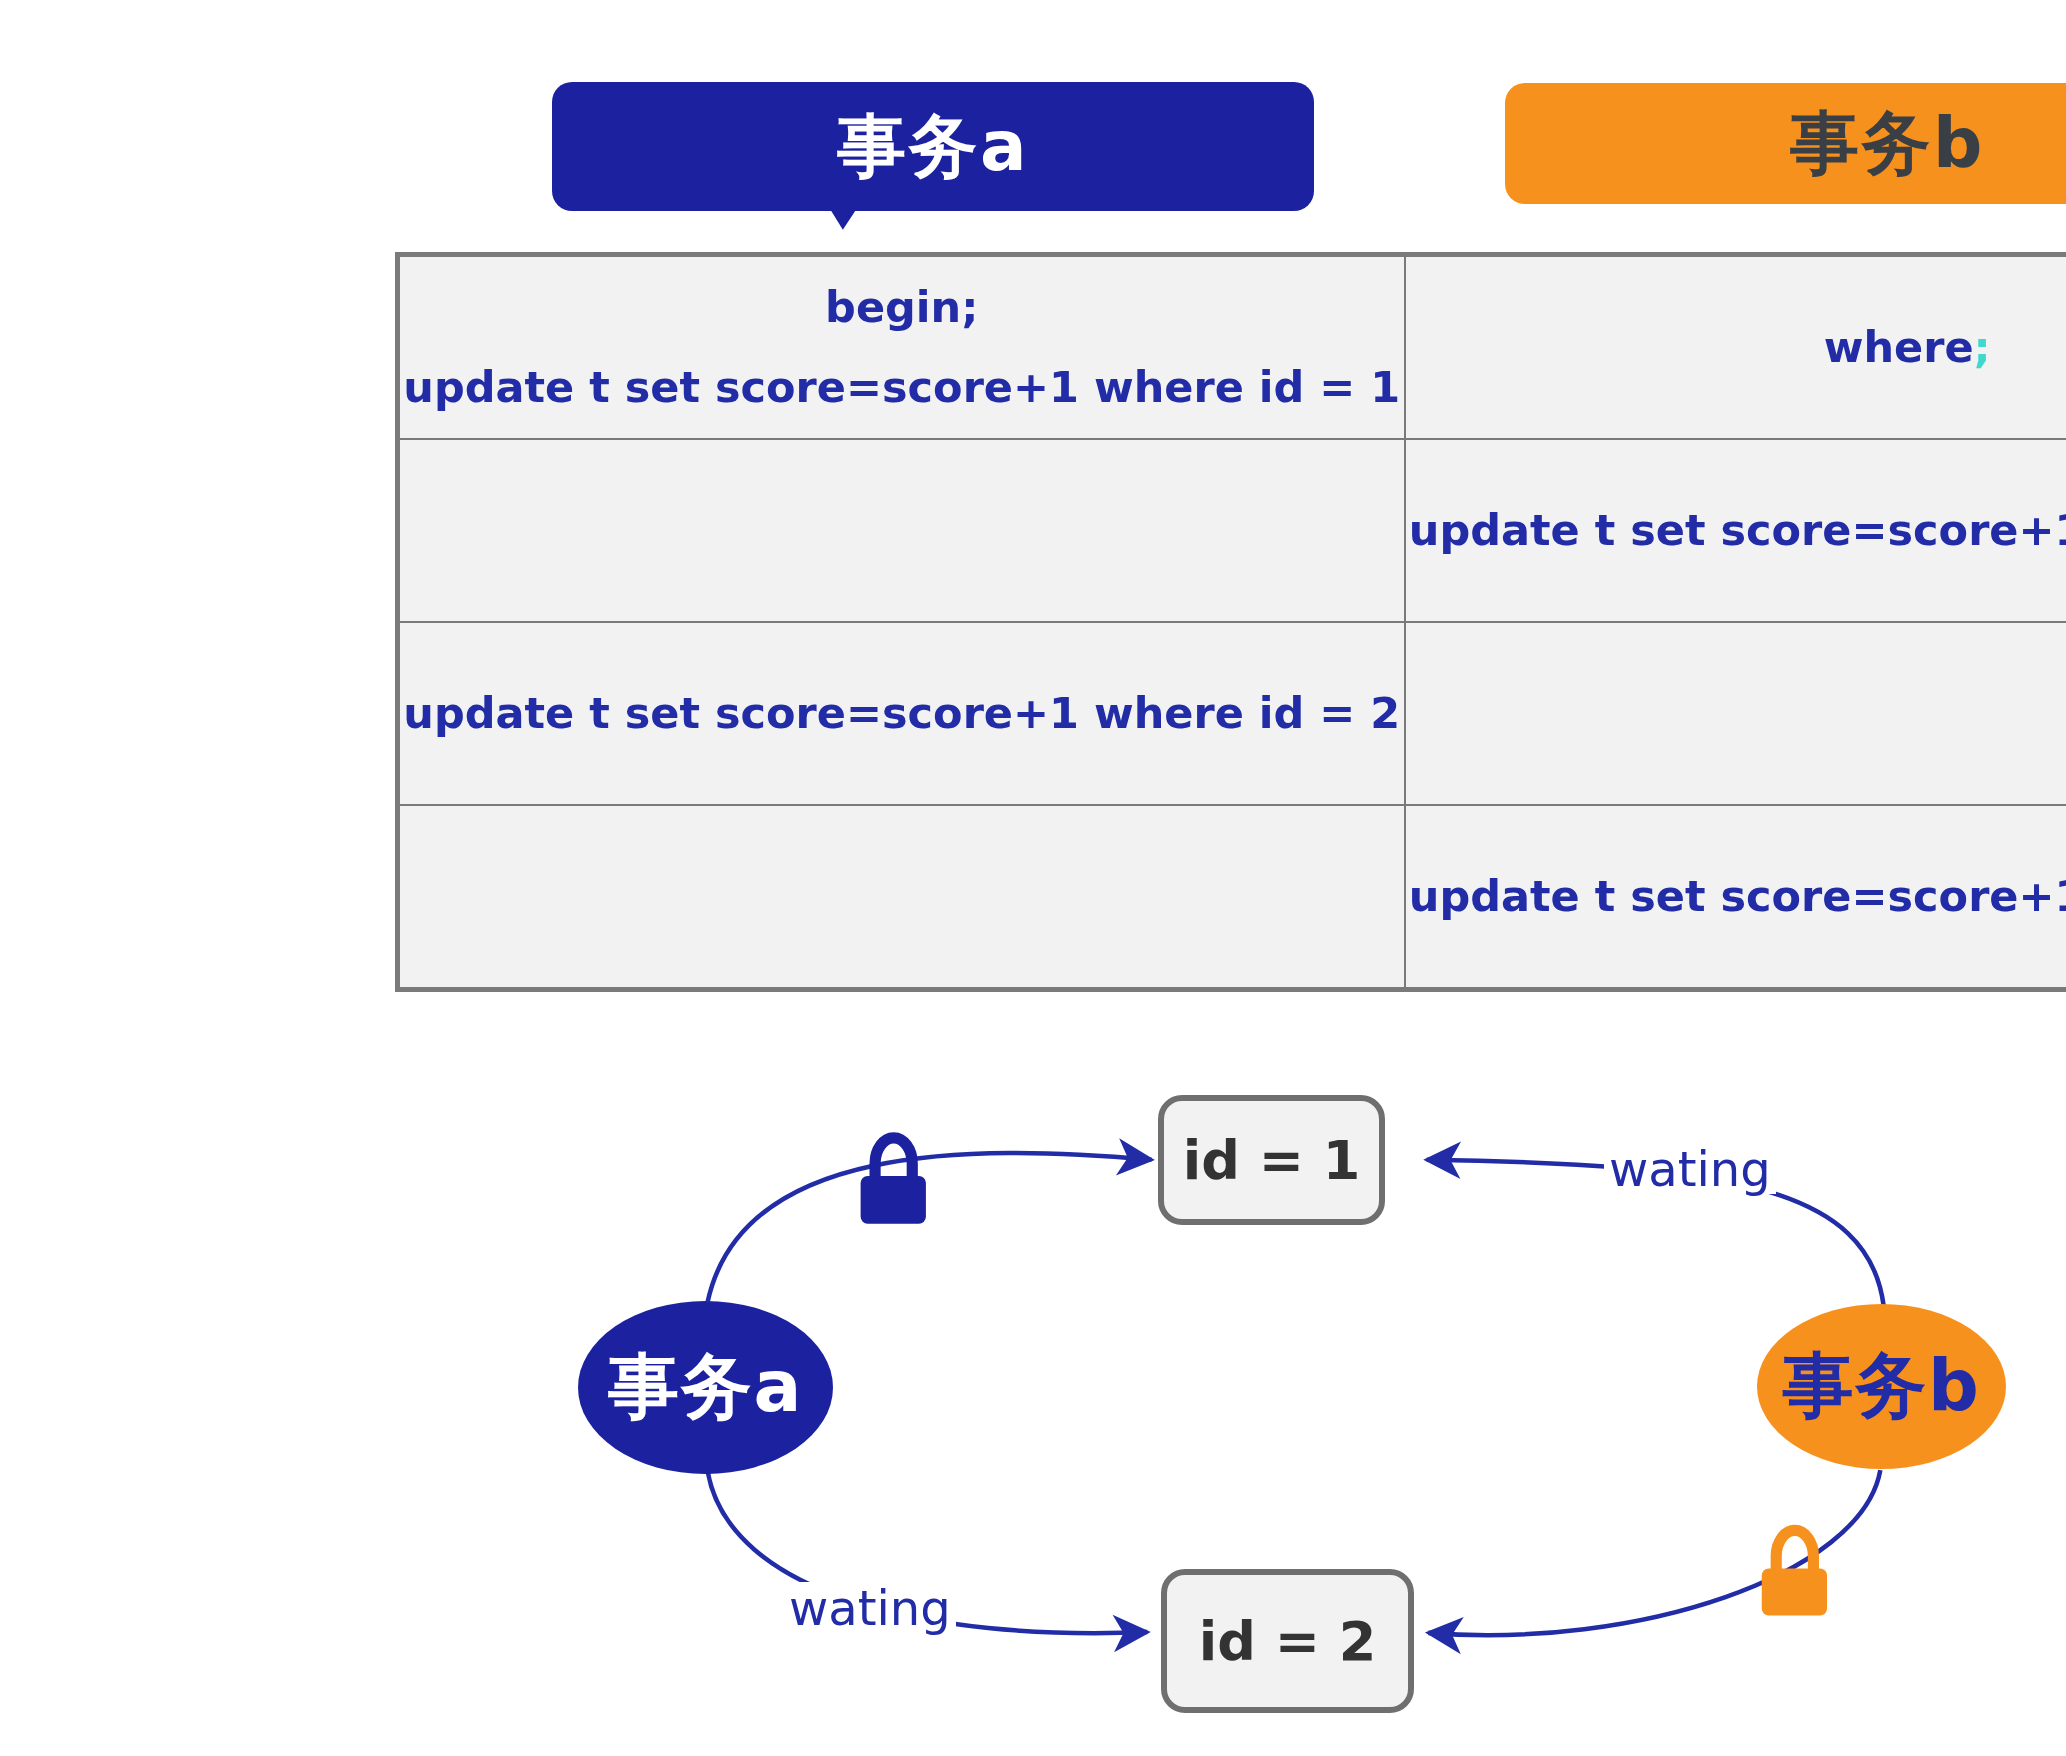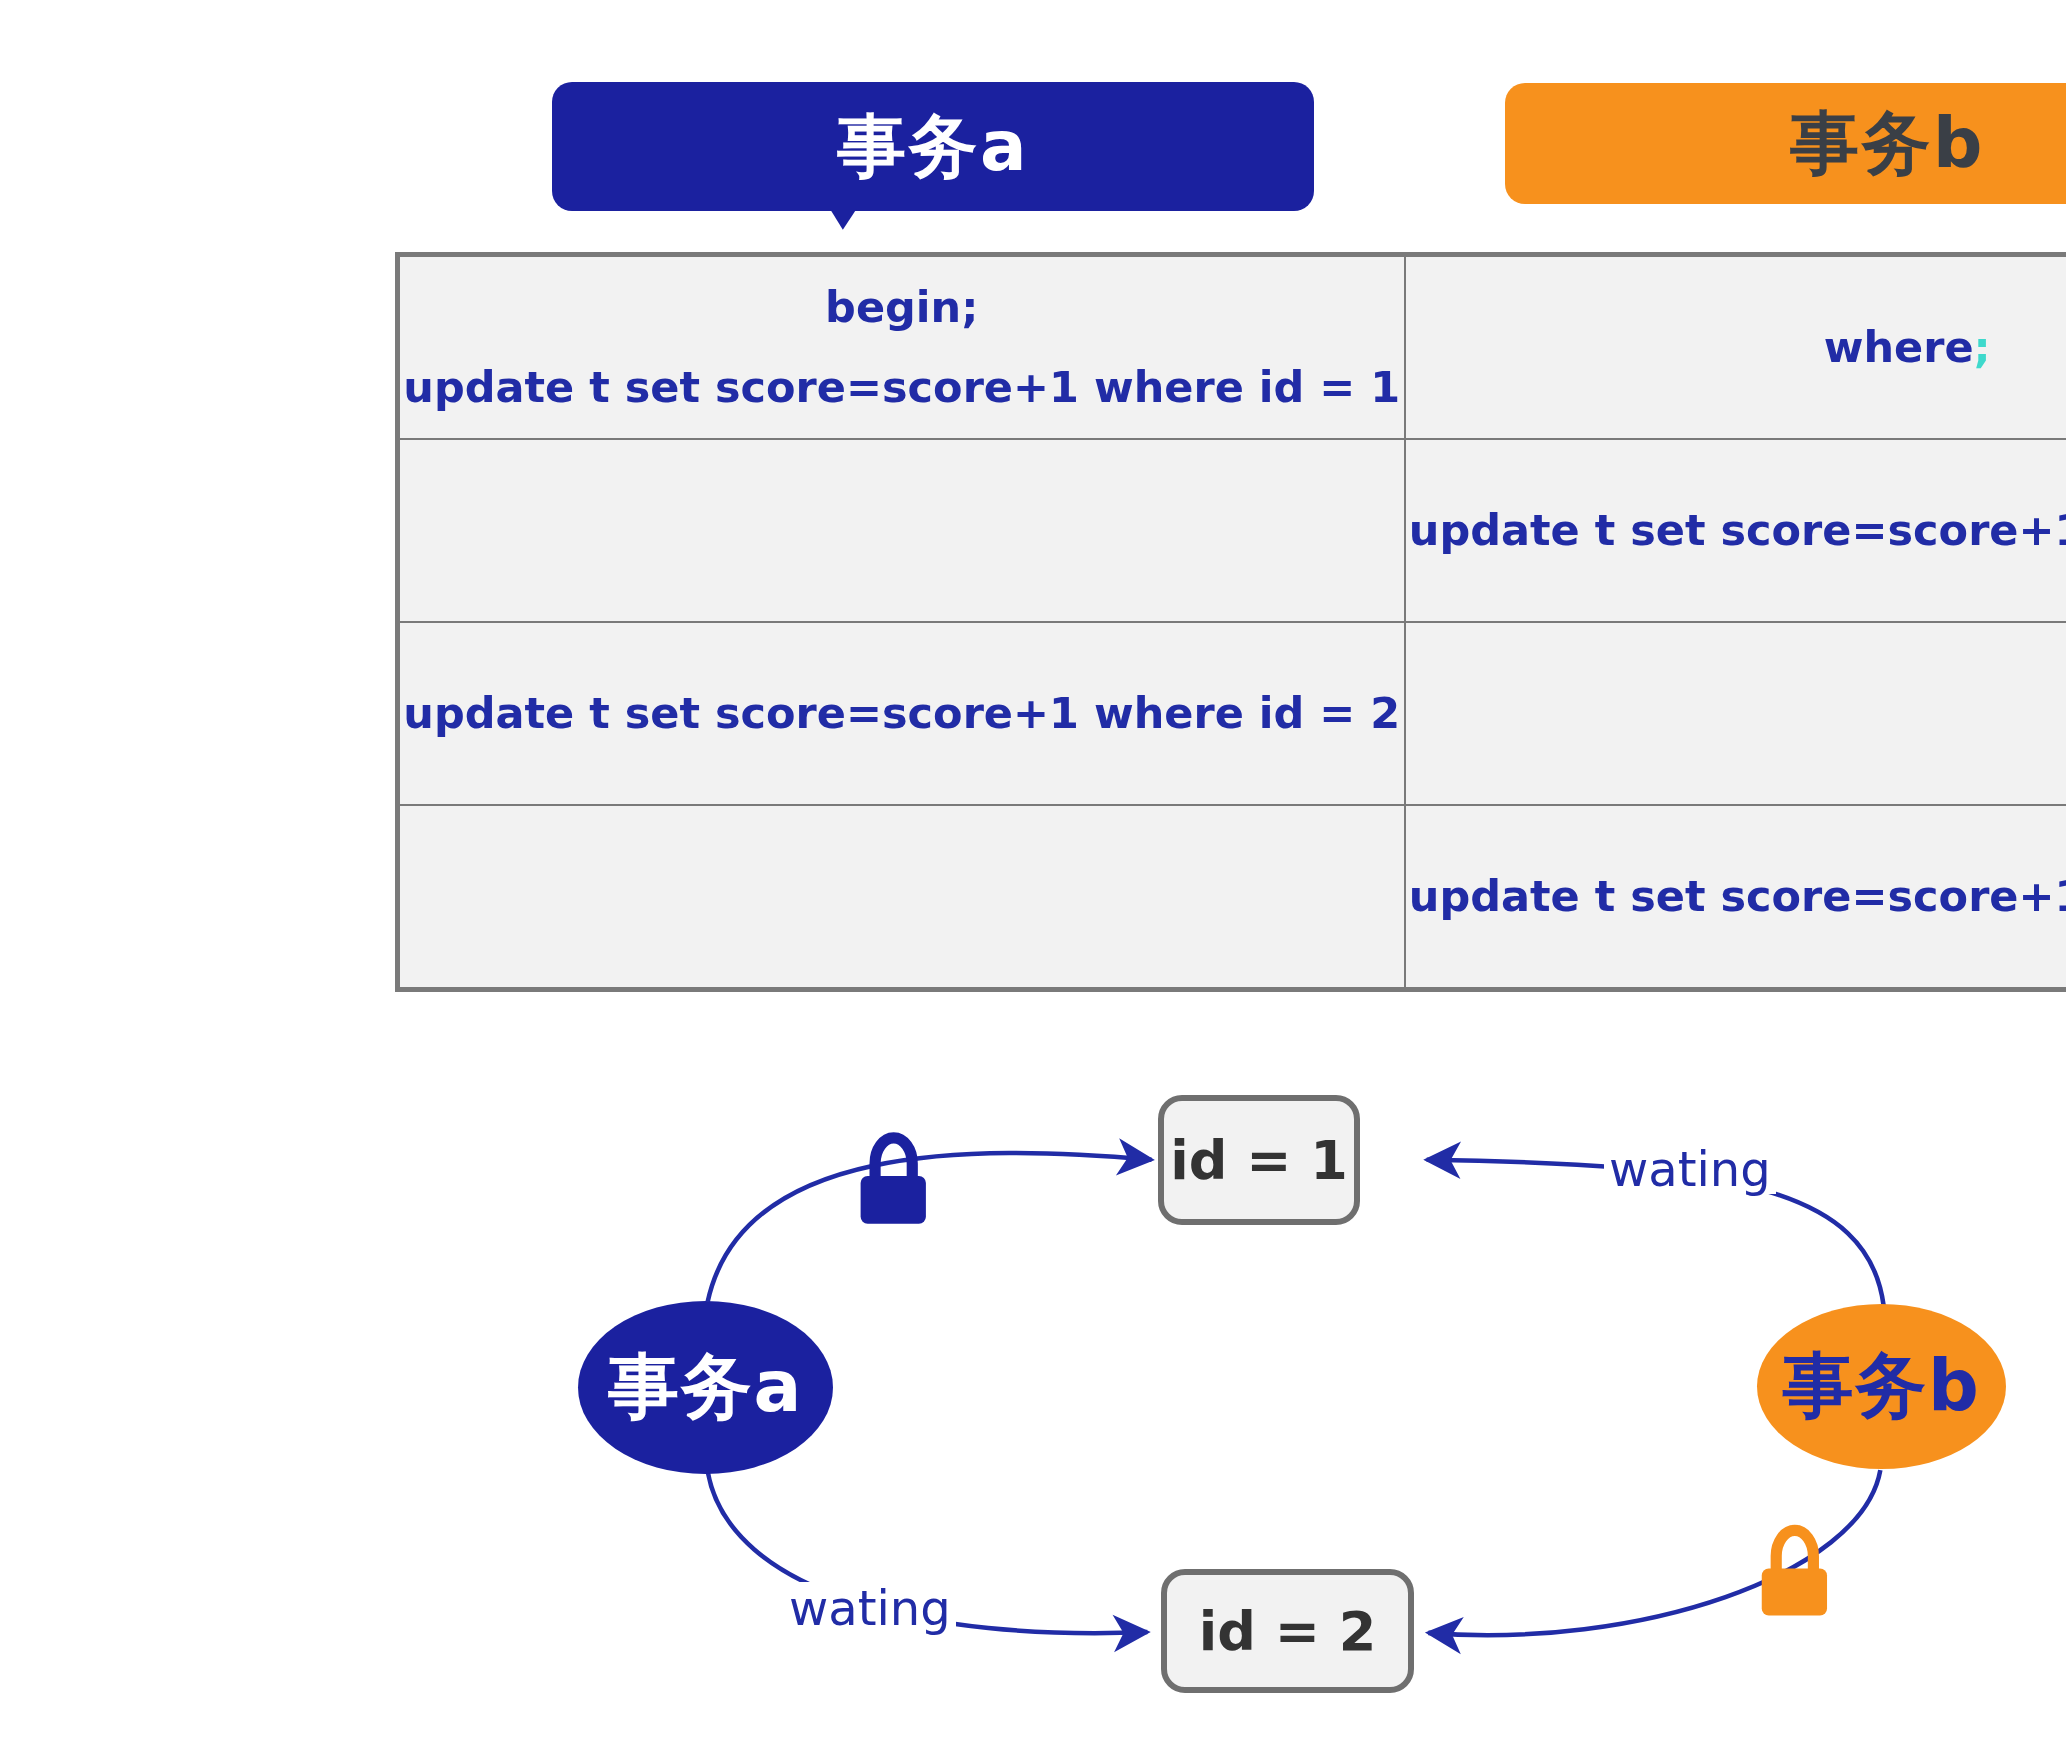--- a/index.html
+++ b/index.html
@@ -55,22 +55,22 @@
   .lock-orange .lock-shackle{stroke:var(--orange);}
   .lock-orange .lock-body{fill:var(--orange);}
   .notch{fill:var(--blue);}
 
   .node{
     position:absolute;box-sizing:border-box;
     border:6.6px solid var(--node_border);background:var(--cell_bg);border-radius:24px;
     display:flex;align-items:center;justify-content:center;
     font-size:54px;font-weight:bold;color:var(--node_text);
   }
-  .node-id1{left:1158px;top:1095px;width:202px;height:130px;}
-  .node-id2{left:1161px;top:1569px;width:253px;height:124px;}
+  .node-id1{left:1158px;top:1095px;width:227px;height:130px;}
+  .node-id2{left:1161px;top:1569px;width:253px;height:144px;}
 
   .ellipse{
     position:absolute;border-radius:50%;
     display:flex;align-items:center;justify-content:center;
     font-size:71px;font-weight:bold;letter-spacing:1.7px;
   }
   .ellipse-a{left:578px;top:1301px;width:255px;height:173px;background:var(--blue);color:#ffffff;}
   .ellipse-b{left:1757px;top:1304px;width:249px;height:165px;background:var(--orange);color:var(--blue_text);}
 
   .waiting{

